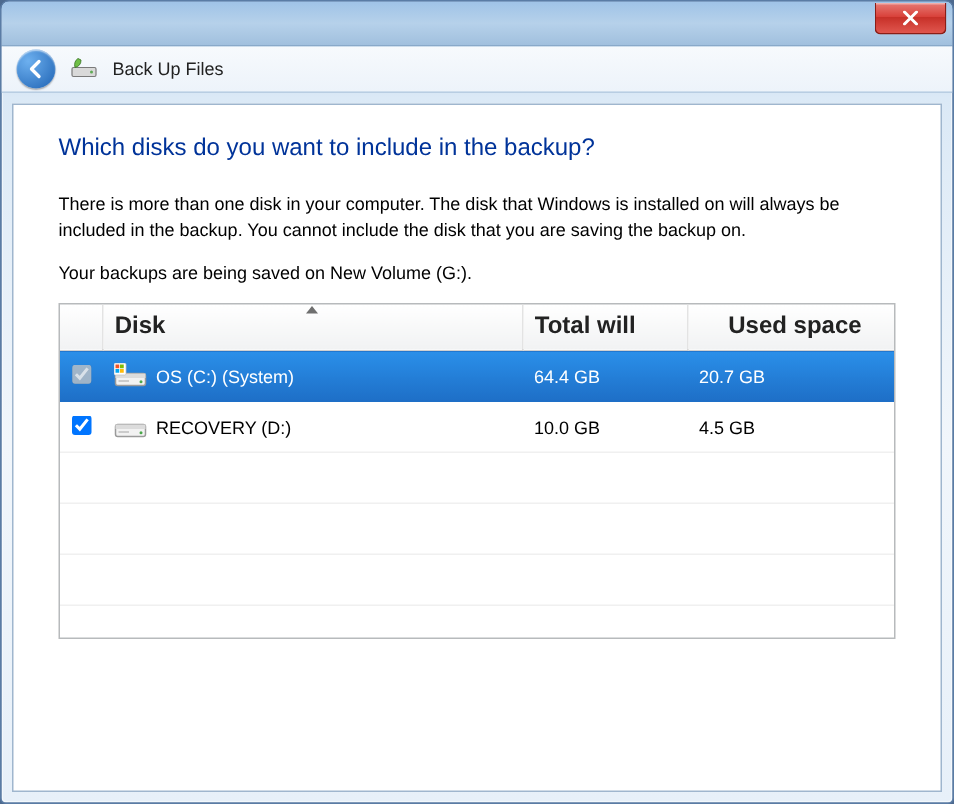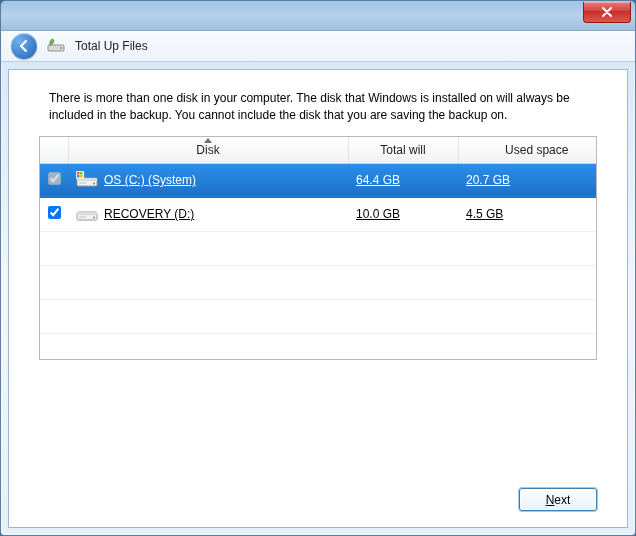--- a/index.html
+++ b/index.html
@@ -87,41 +87,41 @@
   .page-title {
     color: #003399;
     font-size: 16px;
     font-weight: 400;
     margin: 0 0 20px 0;
   }
   .body-text {
     color: #000;
     font-size: 12px;
     line-height: 1.4;
-    margin: 0 0 12px 10px;
+    margin: 0 0 12px 0;
   }
   .table-wrap {
     border: 1px solid #b7babc;
     flex: 0 0 auto;
     height: 224px;
     overflow: hidden;
     box-sizing: border-box;
   }
   table.disk-table {
     width: 100%;
     border-collapse: collapse;
     table-layout: fixed;
   }
   .disk-table thead th {
     background: linear-gradient(to bottom, #ffffff, #f1f2f3);
     border-bottom: 1px solid #d0d0d0;
     border-right: 1px solid #e3e3e3;
-    text-align: center;
-    font-weight: normal;
-    font-size: 12px;
+    text-align: left;
+    font-weight: bold;
+    font-size: 16px;
     padding: 6px 8px;
     color: #222;
     position: relative;
   }
   .disk-table thead th:last-child { border-right: none; padding-left: 27px; }
   .sort-caret {
     position: absolute;
     left: 50%;
     top: 1px;
     transform: translateX(-50%);
@@ -129,21 +129,20 @@
     border-left: 4px solid transparent;
     border-right: 4px solid transparent;
     border-bottom: 5px solid #6f6f6f;
   }
   .disk-table tbody td {
     padding: 0 8px;
     height: 33px;
     border-bottom: 1px solid #f0f0f0;
     font-size: 12px;
     vertical-align: middle;
-    text-decoration: underline;
   }
   .disk-table tbody tr.selected td {
     background: linear-gradient(to bottom, #2a8fe9, #1e6fc7);
     color: #ffffff;
     border-bottom-color: #1e6fc7;
   }
   .disk-table tbody tr.empty td {
     color: transparent;
   }
   .col-check { width: 28px; }
@@ -208,25 +207,27 @@
         <path d="M10 3 L5 8 L10 13" stroke="#ffffff" stroke-width="2.2" fill="none" stroke-linecap="round" stroke-linejoin="round"></path>
       </svg>
     </div>
     <div class="app-icon">
       <svg width="18" height="18" viewBox="0 0 18 18">
         <rect x="1" y="8" width="16" height="6" rx="1" fill="#d9d9d9" stroke="#7a7a7a" stroke-width="0.8"></rect>
         <circle cx="14" cy="11" r="1" fill="#5faa55"></circle>
         <path d="M5 2 Q2 4 3 8 Q7 7 7 3 Z" fill="#6fbf46" stroke="#3f7a2b" stroke-width="0.6"></path>
       </svg>
     </div>
-    <div class="nav-title">Total Up Files</div>
+    <div class="nav-title">Back Up Files</div>
   </div>
 
   <div class="content-area">
+    <div class="page-title">Which disks do you want to include in the backup?</div>
     <div class="body-text">There is more than one disk in your computer. The disk that Windows is installed on will always be included in the backup. You cannot include the disk that you are saving the backup on.</div>
+    <div class="body-text">Your backups are being saved on New Volume (G:).</div>
 
     <div class="table-wrap">
       <table class="disk-table">
         <colgroup>
           <col class="col-check">
             <col class="col-disk">
             <col class="col-total">
             <col class="col-used">
         </colgroup>
         <thead>
@@ -307,17 +308,16 @@
               <td></td>
               <td></td>
               <td></td>
               <td></td>
             </tr>
           </tbody>
       </table>
     </div>
 
     <div class="footer">
-      <button class="btn default underline-first">Next</button>
     </div>
   </div>
 
 </div>
 
 </body></html>

